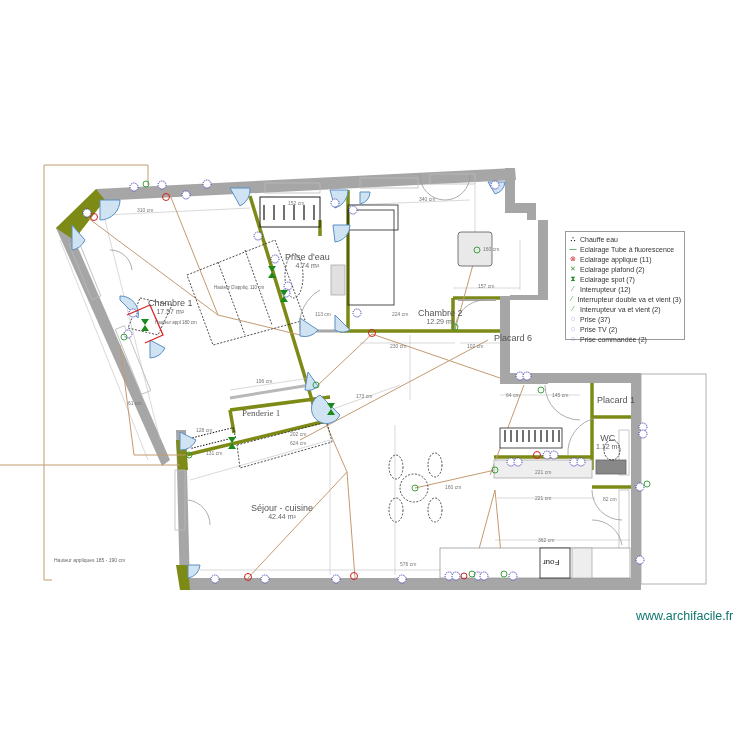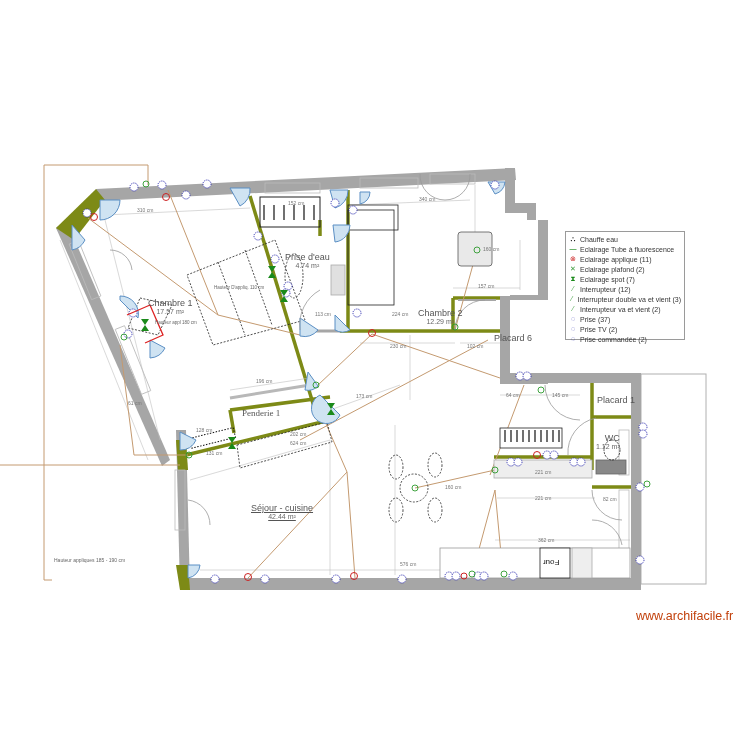--- a/index.html
+++ b/index.html
@@ -5,21 +5,21 @@
   html,body{margin:0;padding:0;background:#ffffff;}
   body{width:750px;height:750px;position:relative;overflow:hidden;font-family:"Liberation Sans",sans-serif;}
   #plan{position:absolute;left:0;top:0;width:750px;height:750px;}
   .room-label{position:absolute;font-size:9px;color:#555;text-align:center;line-height:1.15;white-space:nowrap;}
   .room-label .area{font-size:7px;color:#666;display:block;}
   .dim{position:absolute;font-size:5px;color:#777;white-space:nowrap;}
   .note{position:absolute;font-size:4.5px;color:#666;white-space:nowrap;}
   #legend{position:absolute;left:565px;top:231px;width:120px;height:109px;border:1px solid #9a9a9a;background:#fff;padding:2px 3px;box-sizing:border-box;}
   #legend .row{display:flex;align-items:center;height:10px;font-size:7px;color:#333;white-space:nowrap;}
   #legend .ic{width:8px;height:8px;margin-right:3px;font-size:7px;line-height:8px;text-align:center;}
-  #brand{position:absolute;left:636px;top:609px;font-size:12.5px;color:#c2410c;}
+  #brand{position:absolute;left:636px;top:609px;font-size:12.5px;color:#0f766e;}
 </style>
 </head>
 <body>
 
 <svg id="plan" viewBox="0 0 750 750" xmlns="http://www.w3.org/2000/svg">
 
   <polyline points="44,165 44,580 52,580" fill="none" stroke="#c49a70" stroke-width="1"></polyline>
   <line x1="44" y1="165" x2="148" y2="165" stroke="#c49a70" stroke-width="1"></line>
   <line x1="148" y1="165" x2="148" y2="185" stroke="#c49a70" stroke-width="1"></line>
 
@@ -291,25 +291,25 @@
 </div>
 <div class="room-label" style="left:494px;top:333px;">
   <span>Placard 6</span>
 </div>
 <div class="room-label" style="left:242px;top:408px;font-family:Liberation Serif, serif;">
   <span>Penderie 1</span>
 </div>
 <div class="room-label" style="left:597px;top:395px;">
   <span>Placard 1</span>
 </div>
-<div class="room-label" style="left:596px;top:433px;text-align:right;">
+<div class="room-label" style="left:596px;top:433px;text-align:center;">
   <span>WC</span>
   <span class="area">1.12 m²</span>
 </div>
-<div class="room-label" style="left:251px;top:503px;text-decoration:underline;">
+<div class="room-label" style="left:251px;top:503px;">
   <span>Séjour - cuisine</span>
   <span class="area">42.44 m²</span>
 </div>
 
 <span class="dim" style="left:137px;top:207px;">310 cm</span>
 <span class="dim" style="left:288px;top:200px;">152 cm</span>
 <span class="dim" style="left:419px;top:196px;">340 cm</span>
 <span class="dim" style="left:483px;top:246px;">160 cm</span>
 <span class="dim" style="left:478px;top:283px;">157 cm</span>
 <span class="dim" style="left:315px;top:311px;">113 cm</span>

